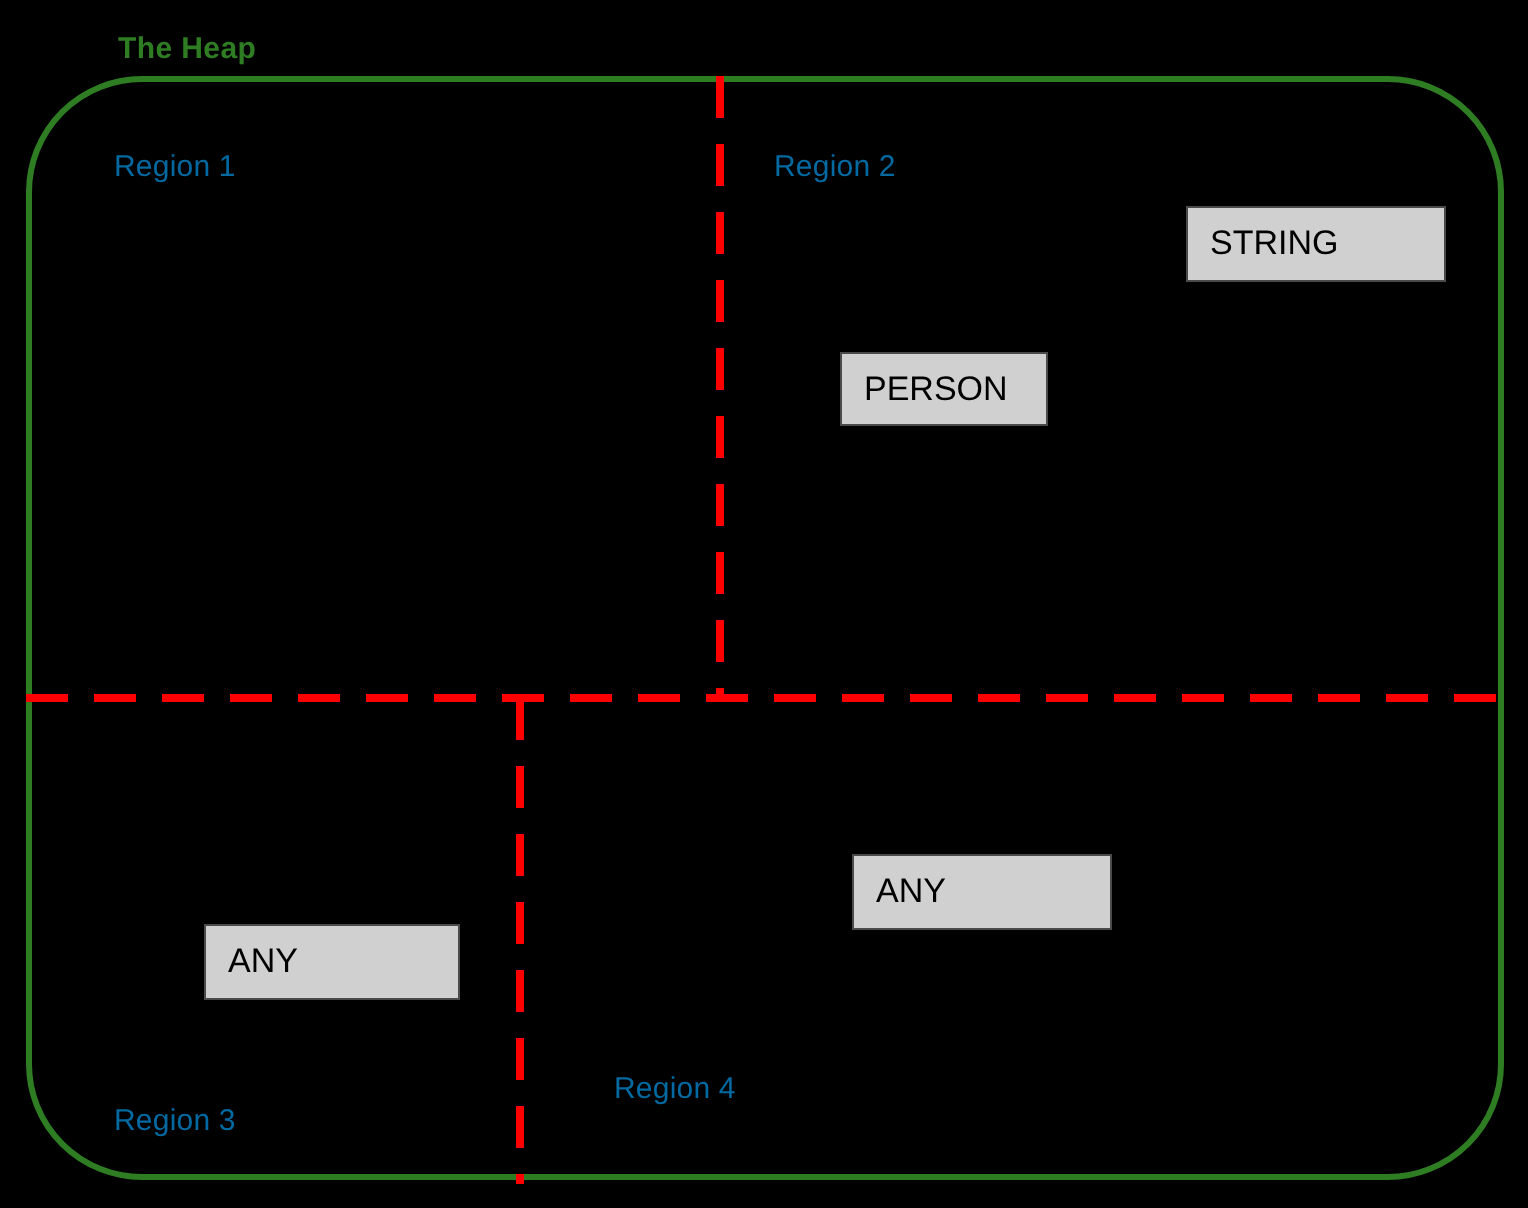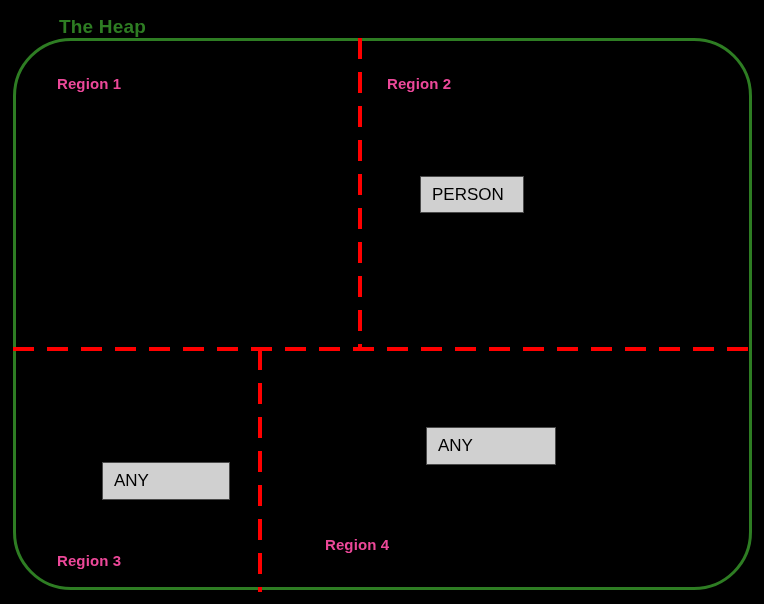--- a/index.html
+++ b/index.html
@@ -28,21 +28,21 @@
     border: 3px solid #2E7D23;
     border-radius: 58px;
     box-sizing: border-box;
     background: transparent;
   }
 
   .heap-label {
     position: absolute;
     left: 59px;
     top: 16px;
-    font-size: 19px;
+    font-size: 15px;
     font-weight: bold;
     color: #2E7D23;
     letter-spacing: 0.2px;
     white-space: nowrap;
   }
 
   
   .divider-h {
     position: absolute;
     left: 13px;
@@ -77,29 +77,29 @@
       to bottom,
       #FF0000 0px, #FF0000 21px,
       rgba(0,0,0,0) 21px, rgba(0,0,0,0) 34px
     );
   }
 
   
   .region-label {
     position: absolute;
     font-size: 15px;
-    font-weight: bold;
-    color: #ec4899;
+    font-weight: normal;
+    color: #0369a1;
     white-space: nowrap;
     letter-spacing: 0.1px;
   }
   .region-label.r1 { left: 57px;  top: 75px; }
   .region-label.r2 { left: 387px; top: 75px; text-align: center; }
   .region-label.r3 { left: 57px;  top: 552px; }
-  .region-label.r4 { left: 325px; top: 536px; }
+  .region-label.r4 { left: 307px; top: 536px; }
 
   
   .obj-box {
     position: absolute;
     background: #D0D0D0;
     border: 1px solid #4A4A4A;
     box-sizing: border-box;
     display: flex;
     align-items: center;
     padding-left: 11px;
@@ -124,17 +124,18 @@
 
   <div class="divider-h"></div>
   <div class="divider-v-top"></div>
   <div class="divider-v-bottom"></div>
 
   <div class="region-label r1">Region 1</div>
   <div class="region-label r2">Region 2</div>
   <div class="region-label r3">Region 3</div>
   <div class="region-label r4">Region 4</div>
 
+  <div class="obj-box obj-string">STRING</div>
   <div class="obj-box obj-person">PERSON</div>
   <div class="obj-box obj-any-r3">ANY</div>
   <div class="obj-box obj-any-r4">ANY</div>
 
 </div>
 
 </body></html>

